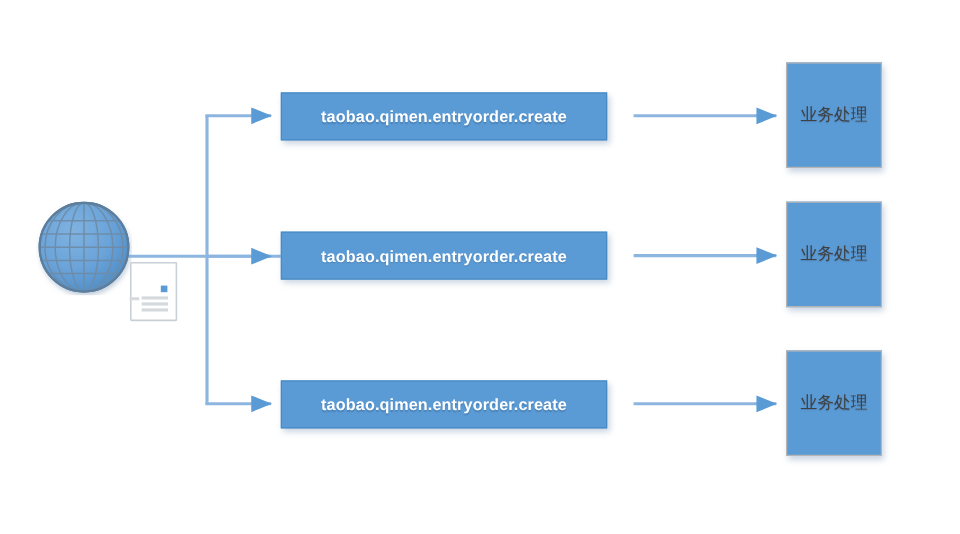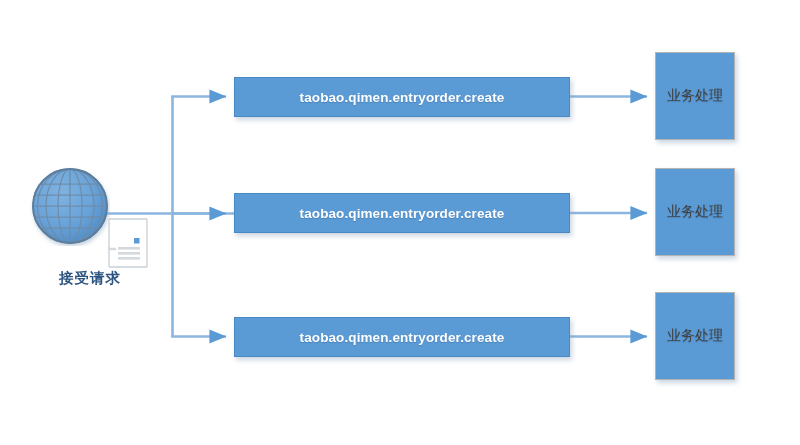--- a/index.html
+++ b/index.html
@@ -21,21 +21,21 @@
   .svg-layer {
     position: absolute;
     left: 0;
     top: 0;
     width: 800px;
     height: 445px;
   }
   
   .api-box {
     position: absolute;
-    width: 336px;
+    width: 272px;
     height: 40px;
     background: #5B9BD5;
     border: 1px solid #4A8AC4;
     box-sizing: border-box;
     display: flex;
     align-items: center;
     justify-content: center;
     box-shadow: 2px 3px 5px rgba(140,165,190,0.45);
     z-index: 4;
   }
@@ -193,21 +193,20 @@
     <rect x="1" y="1" width="38" height="48" rx="0.5" fill="#FFFFFF" stroke="#C9CFD6" stroke-width="1.3"></rect>
     <rect x="26" y="20" width="5.5" height="5.5" fill="#5B9BD5"></rect>
     <g fill="#D4D9DE">
       <rect x="10" y="29" width="22" height="2.6"></rect>
       <rect x="10" y="34" width="22" height="2.6"></rect>
       <rect x="10" y="39" width="22" height="2.6"></rect>
     </g>
     <line x1="-42" y1="31" x2="8" y2="31" stroke="#D4D9DE" stroke-width="2.4"></line>
   </svg>
 
-  <div id="source-label">接受请求</div>
 
   <div class="api-box" id="api-box-1">
     <span class="api-label">taobao.qimen.entryorder.create</span>
   </div>
   <div class="api-box" id="api-box-2">
     <span class="api-label">taobao.qimen.entryorder.create</span>
   </div>
   <div class="api-box" id="api-box-3">
     <span class="api-label">taobao.qimen.entryorder.create</span>
   </div>

